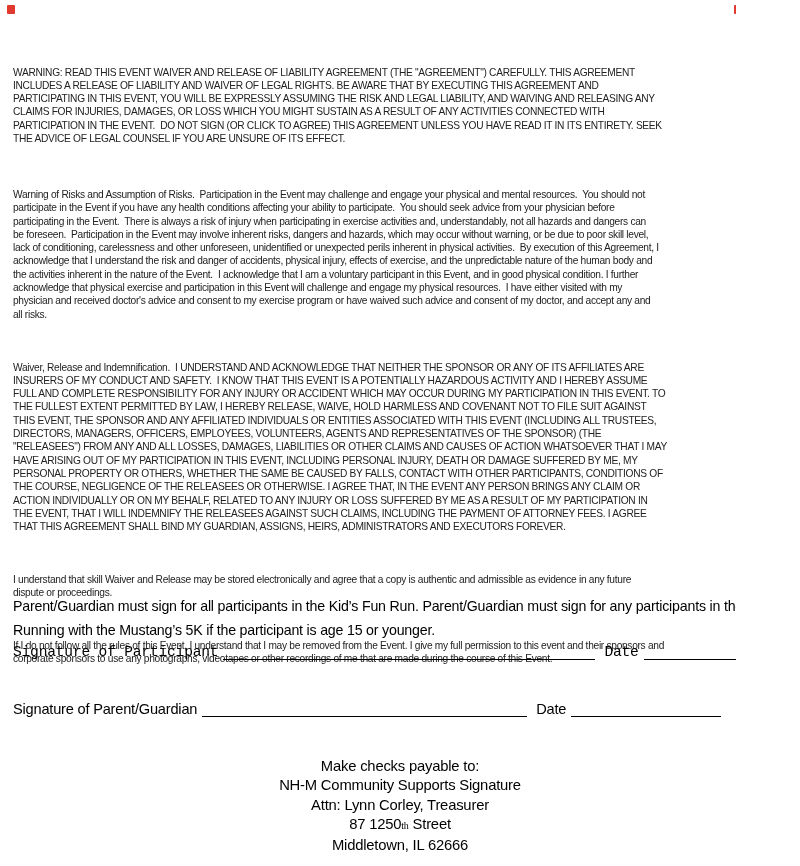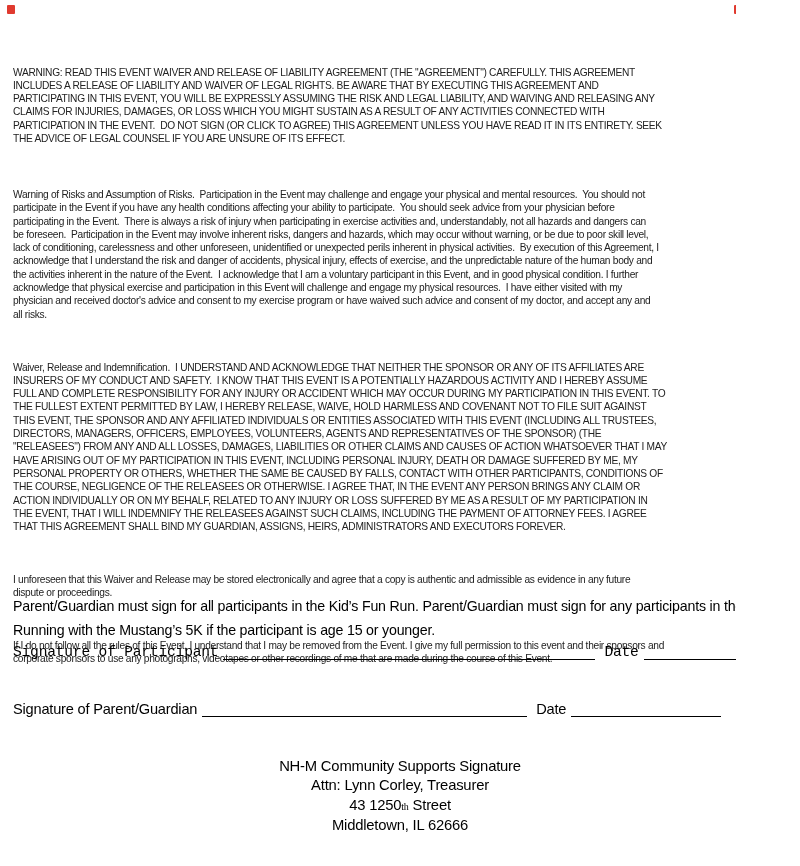--- a/index.html
+++ b/index.html
@@ -122,21 +122,21 @@
 THE FULLEST EXTENT PERMITTED BY LAW, I HEREBY RELEASE, WAIVE, HOLD HARMLESS AND COVENANT NOT TO FILE SUIT AGAINST
 THIS EVENT, THE SPONSOR AND ANY AFFILIATED INDIVIDUALS OR ENTITIES ASSOCIATED WITH THIS EVENT (INCLUDING ALL TRUSTEES,
 DIRECTORS, MANAGERS, OFFICERS, EMPLOYEES, VOLUNTEERS, AGENTS AND REPRESENTATIVES OF THE SPONSOR) (THE
 "RELEASEES") FROM ANY AND ALL LOSSES, DAMAGES, LIABILITIES OR OTHER CLAIMS AND CAUSES OF ACTION WHATSOEVER THAT I MAY
 HAVE ARISING OUT OF MY PARTICIPATION IN THIS EVENT, INCLUDING PERSONAL INJURY, DEATH OR DAMAGE SUFFERED BY ME, MY
 PERSONAL PROPERTY OR OTHERS, WHETHER THE SAME BE CAUSED BY FALLS, CONTACT WITH OTHER PARTICIPANTS, CONDITIONS OF
 THE COURSE, NEGLIGENCE OF THE RELEASEES OR OTHERWISE. I AGREE THAT, IN THE EVENT ANY PERSON BRINGS ANY CLAIM OR
 ACTION INDIVIDUALLY OR ON MY BEHALF, RELATED TO ANY INJURY OR LOSS SUFFERED BY ME AS A RESULT OF MY PARTICIPATION IN
 THE EVENT, THAT I WILL INDEMNIFY THE RELEASEES AGAINST SUCH CLAIMS, INCLUDING THE PAYMENT OF ATTORNEY FEES. I AGREE
 THAT THIS AGREEMENT SHALL BIND MY GUARDIAN, ASSIGNS, HEIRS, ADMINISTRATORS AND EXECUTORS FOREVER.</p>
-    <p>I unforeseen that this Waiver and Release may be stored electronically and agree that a copy is authentic and admissible as evidence in any future
+    <p>I understand that skill Waiver and Release may be stored electronically and agree that a copy is authentic and admissible as evidence in any future
 dispute or proceedings.</p>
     <p>If I do not follow all the rules of this Event, I understand that I may be removed from the Event. I give my full permission to this event and their sponsors and
 corporate sponsors to use any photographs, videotapes or other recordings of me that are made during the course of this Event.</p>
   </section>
 
   <p class="notice">Parent/Guardian must sign for all participants in the Kid’s Fun Run. Parent/Guardian must sign for any participants in the
 Running with the Mustang’s 5K if the participant is age 15 or younger.</p>
 
   <div class="sig-row participant">
     <span class="sig-label">Signature of Participant</span>
@@ -146,19 +146,20 @@
   </div>
 
   <div class="sig-row parent">
     <span class="sig-label">Signature of Parent/Guardian</span>
     <span class="sig-line main-parent"></span>
     <span class="sig-label date-label">Date</span>
     <span class="sig-line date"></span>
   </div>
 
   <div class="payment">
+    <div>Make checks payable to:</div>
     <div>NH-M Community Supports Signature</div>
     <div>Attn: Lynn Corley, Treasurer</div>
-    <div><span>43 1250</span><span class="ord">th</span><span> Street</span></div>
+    <div><span>87 1250</span><span class="ord">th</span><span> Street</span></div>
     <div>Middletown, IL 62666</div>
   </div>
 
 </div>
 
 </body></html>

